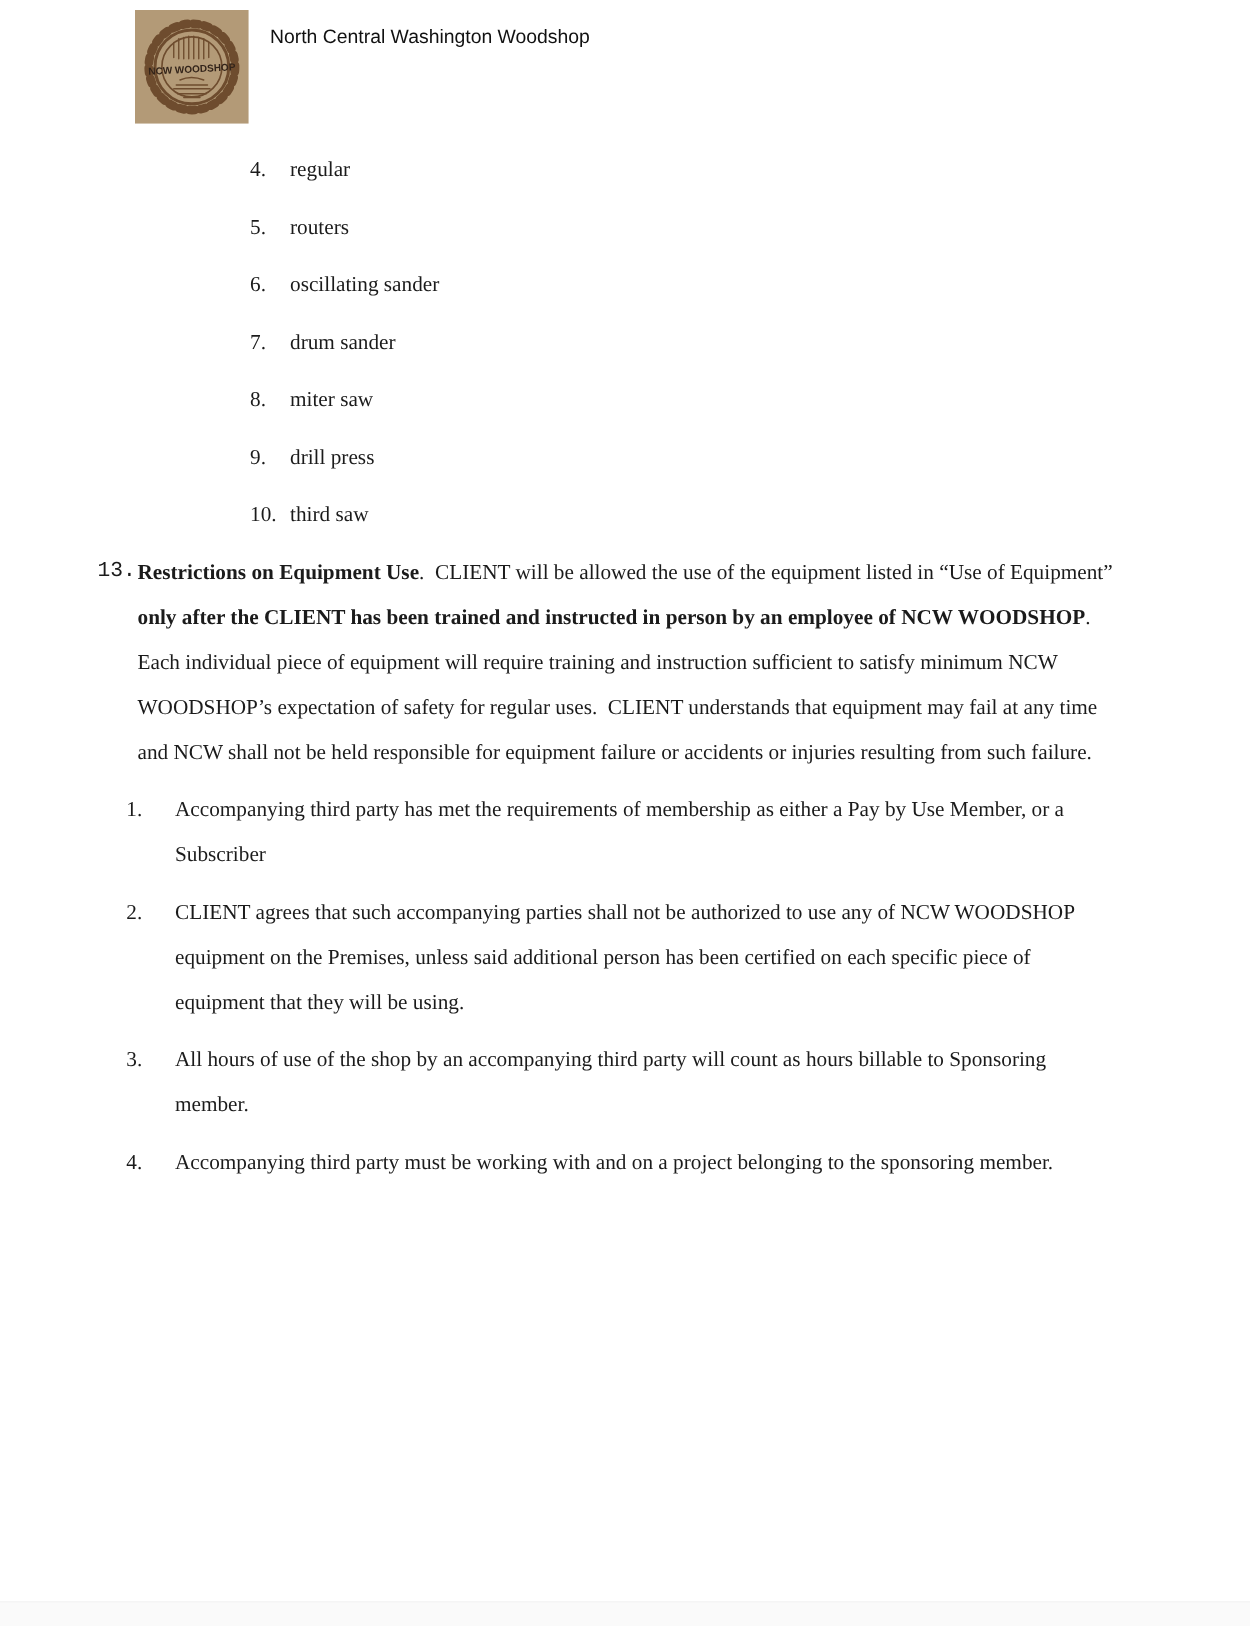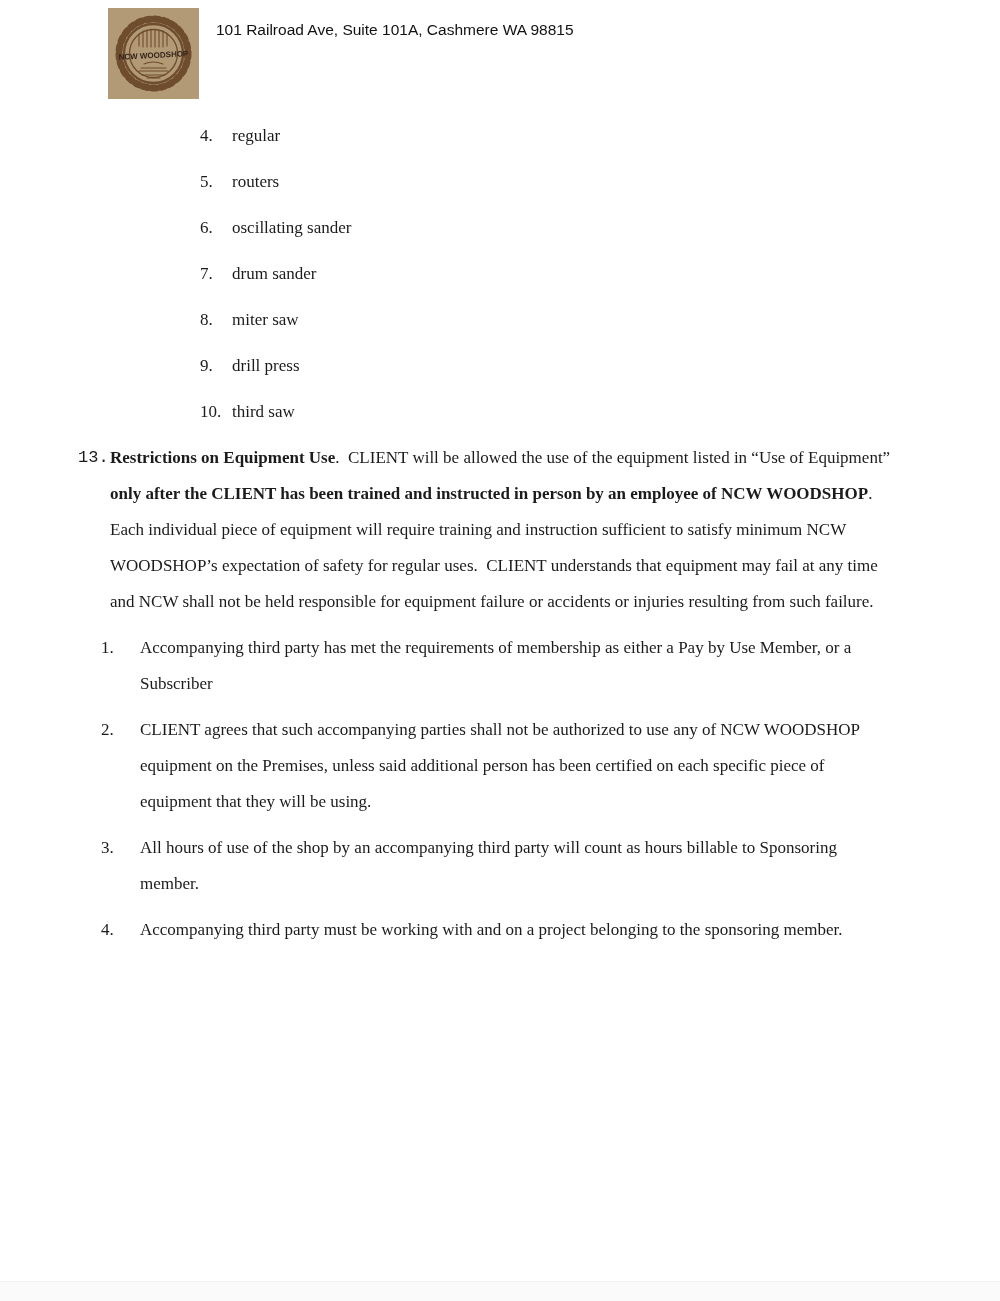--- a/index.html
+++ b/index.html
@@ -69,21 +69,21 @@
           <circle cx="45.5" cy="45.5" r="34.5" stroke-width="7" stroke-dasharray="4.2 4.4"></circle>
           <circle cx="45.5" cy="45.5" r="29.5" stroke-width="2.4"></circle>
           <circle cx="45.5" cy="45.5" r="24" stroke-width="1.3"></circle>
           <path stroke-width="1.1" d="M31 26 V38 M35 23 V39 M39 22 V39 M43 21 V39 M47 21 V39 M51 22 V39 M55 23 V39 M59 26 V38"></path>
           <path stroke-width="1.1" d="M36 56 q9 -4 19 0 M33 60 H58 M31 63 H60 M34 67 H57 M39 70 H52"></path>
         </g>
         <text x="45.5" y="50" text-anchor="middle" font-family="Liberation Sans, sans-serif" font-size="8" font-weight="bold" transform="rotate(-3 45.5 48)" fill="#33241a">NCW WOODSHOP</text>
       </svg>
     </div>
     <div class="org">
-      <div class="org-line">101 Railroad Ave, Suite 101A, Cashmere WA 98815</div>
+      <div class="org-line">North Central Washington Woodshop</div>
     </div>
   </div>
 
   <div class="equip-list">
     <div class="equip-item">
       <span class="num">4.</span>
       <span class="txt">regular</span>
     </div>
     <div class="equip-item">
       <span class="num">5.</span>

